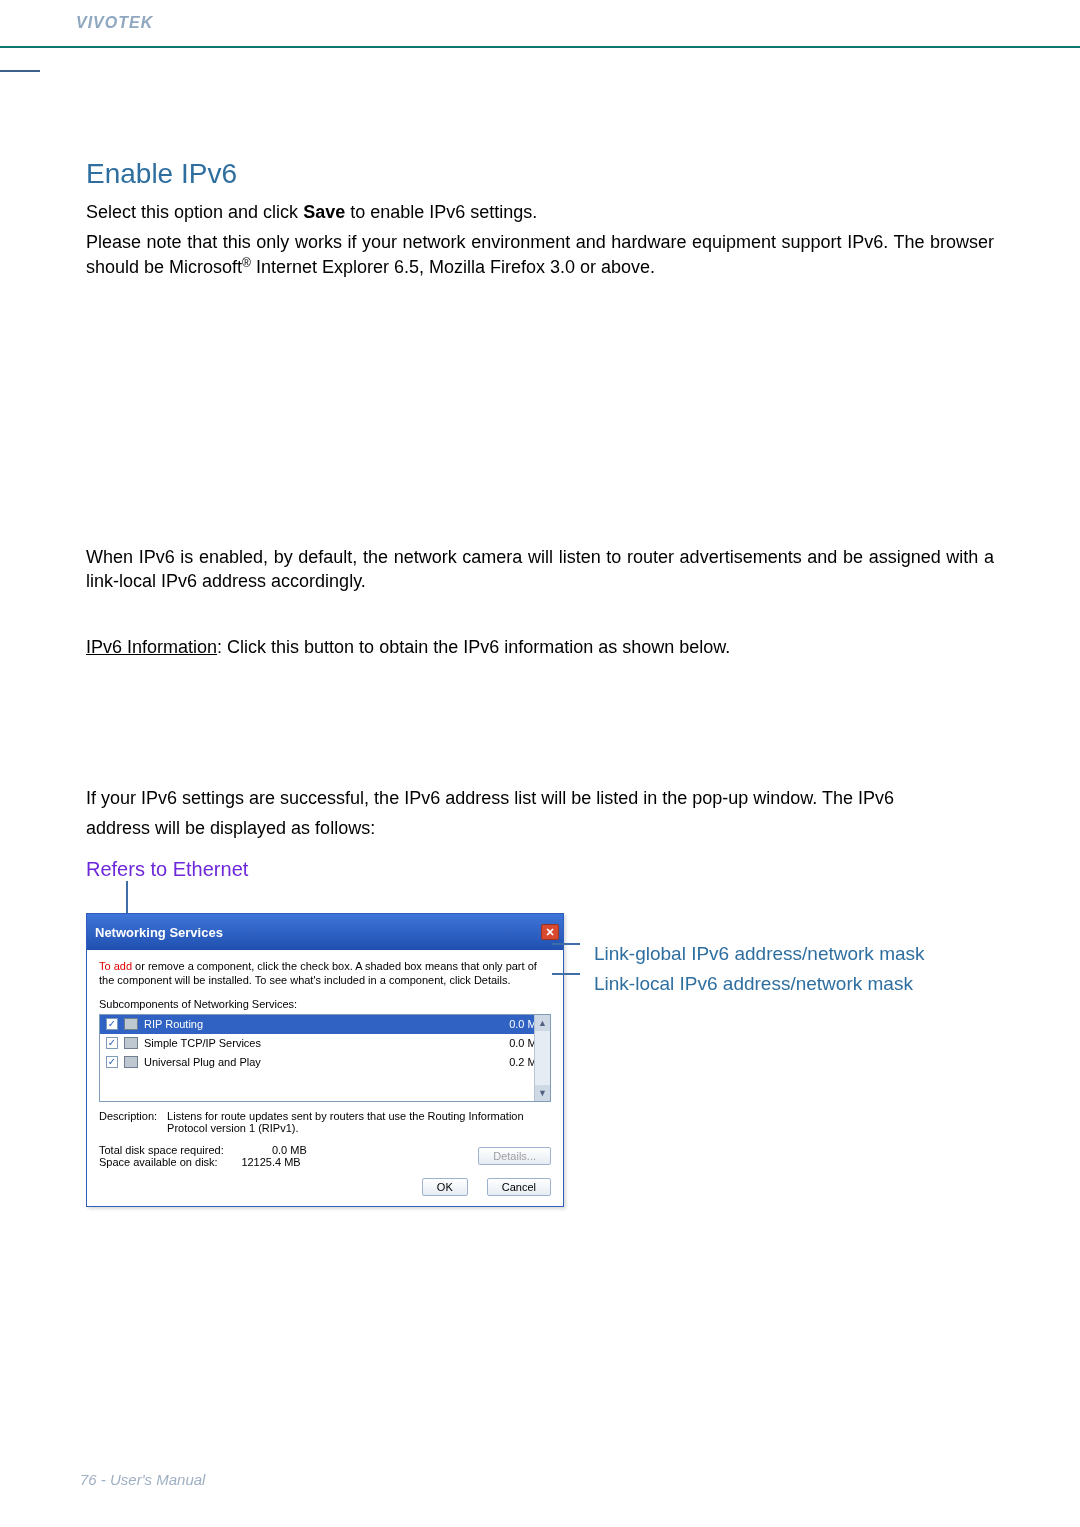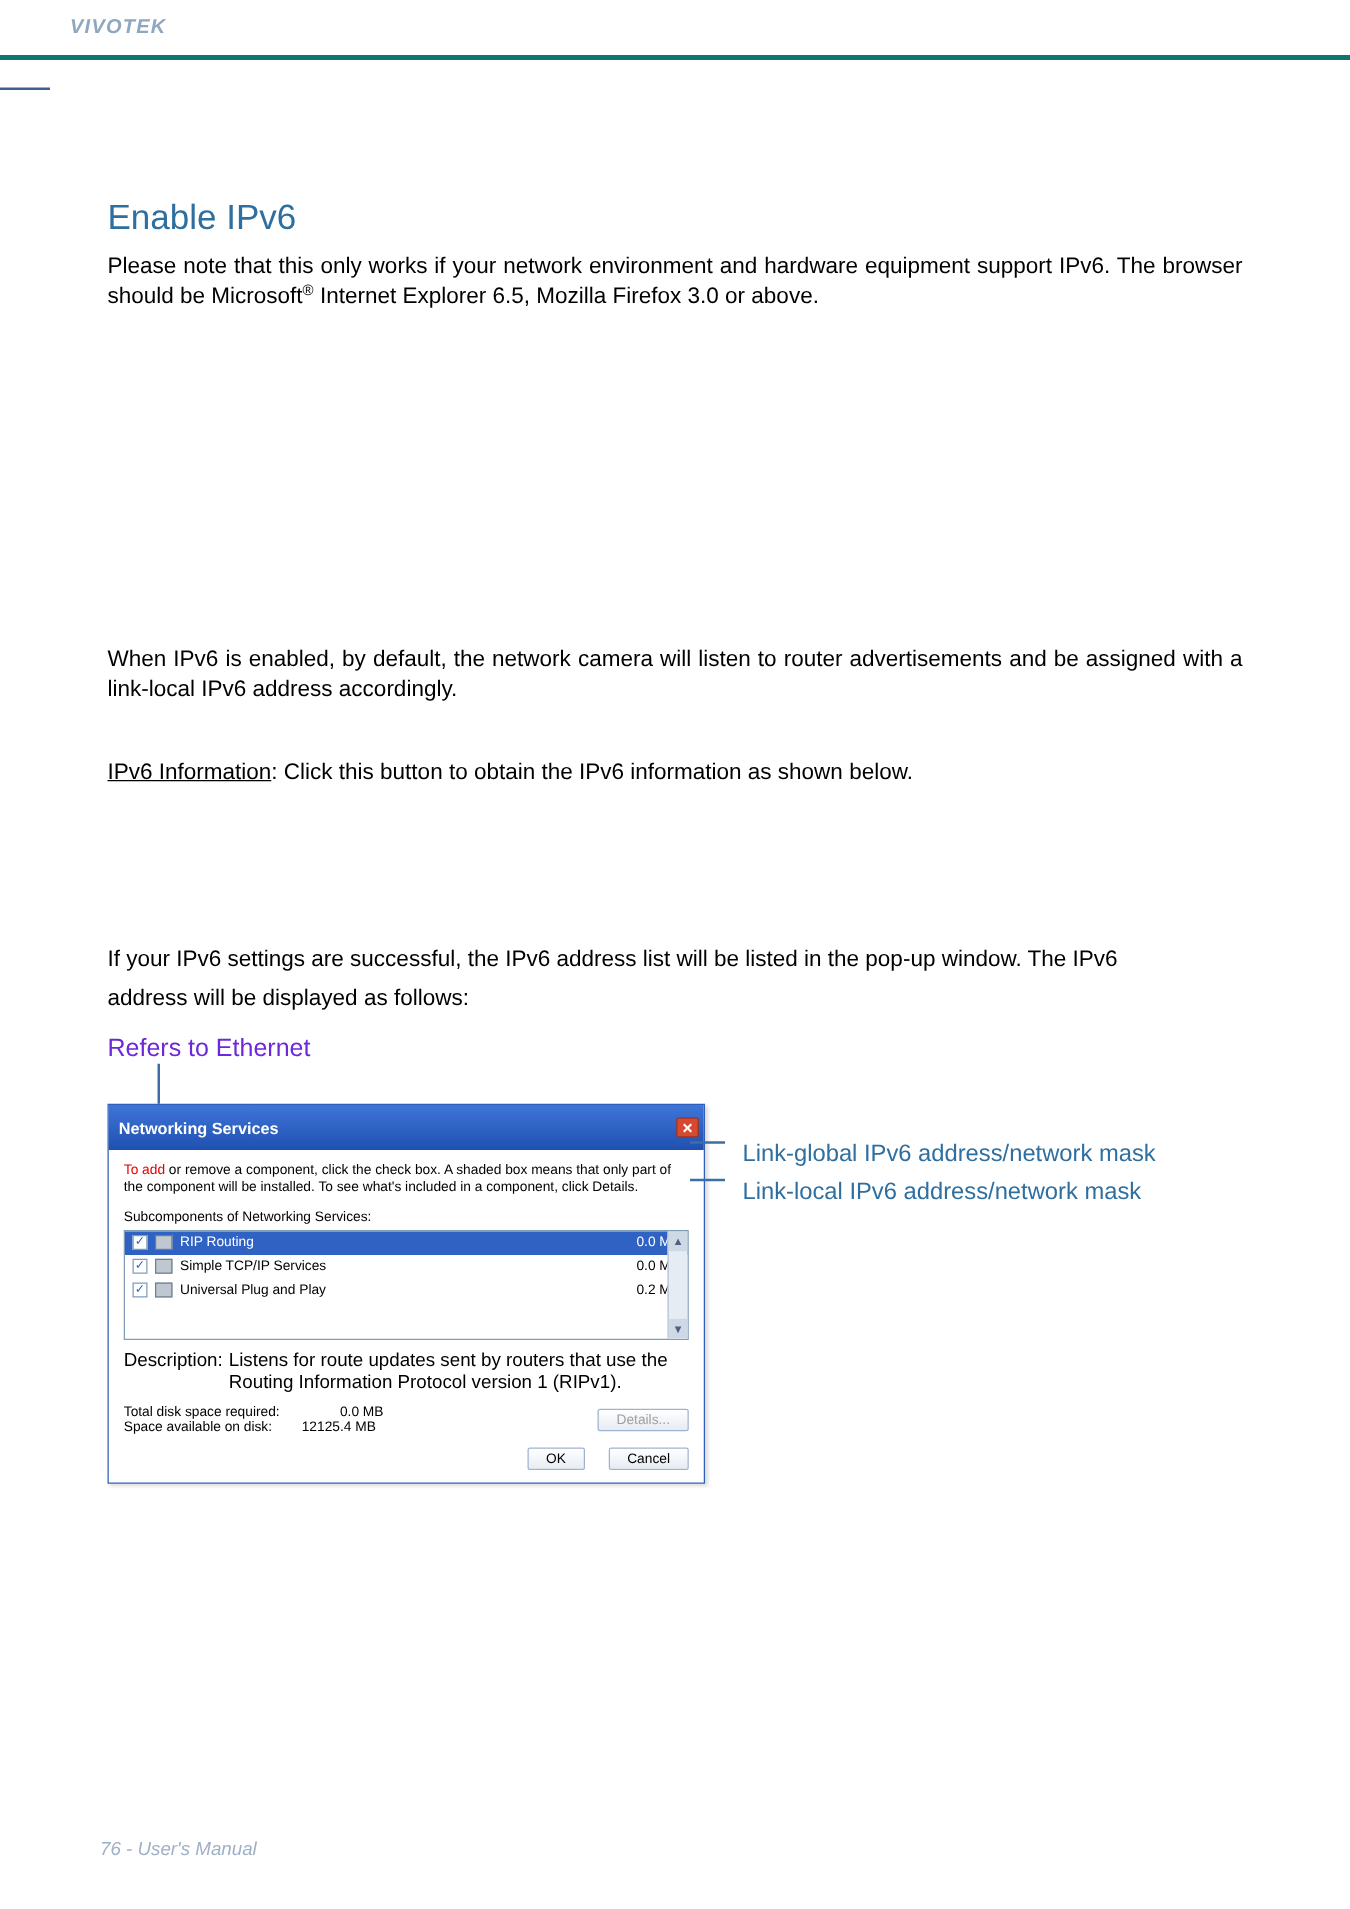--- a/index.html
+++ b/index.html
@@ -8,24 +8,24 @@
     height: 1527px;
     background: #fff;
     font-family: Arial, Helvetica, sans-serif;
     font-size: 18px;
     color: #000;
     position: relative;
   }
   .topbar {
     height: 48px;
     background: #fff;
-    border-bottom: 4px solid #0f766e;
+    border-bottom: 2px solid #0f766e;
     display: flex;
     align-items: center;
-    padding-left: 56px;
+    padding-left: 76px;
   }
   .topbar-brand {
     font-size: 16px;
     font-style: italic;
     font-weight: bold;
     color: #8fa7bf;
     letter-spacing: 1px;
   }
   .topbar-underline {
     position: absolute;
@@ -144,21 +144,21 @@
     background: #e6ecf3;
     border-left: 1px solid #b8c4d4;
   }
   .scroll-up, .scroll-dn {
     height: 16px;
     background: #cfd9e6;
     display: flex; align-items: center; justify-content: center;
     font-size: 9px; color: #4f6080;
   }
   .scroll-dn { position: absolute; bottom: 0; left: 0; right: 0; }
-  .desc-row { display: flex; margin-top: 8px; font-size: 15px; gap: 10px; }
+  .desc-row { display: flex; margin-top: 8px; font-size: 11px; gap: 10px; }
   .desc-label { width: 74px; }
   .disk-row { display: flex; justify-content: space-between; align-items: center; margin-top: 10px; font-size: 11px; }
   .disk-nums { display: inline-block; width: 80px; text-align: right; }
   .btn {
     border: 1px solid #9fb3d0;
     background: linear-gradient(to bottom, #fff, #e6ecf3);
     padding: 2px 14px;
     font-size: 11px;
     border-radius: 2px;
     cursor: pointer;
@@ -202,20 +202,23 @@
 <div class="topbar">
   <span class="topbar-brand">VIVOTEK</span>
 </div>
 <div class="topbar-underline"></div>
 
 <div class="page">
 
   <div class="h-section">Enable IPv6</div>
 
   <p class="body-text">
+    <span>Select this option and click </span><span class="bold">Save</span><span> to enable IPv6 settings.</span>
+  </p>
+  <p class="body-text">
     <span>Please note that this only works if your network environment and hardware equipment support IPv6. The browser should be Microsoft</span><span class="sup">®</span><span> Internet Explorer 6.5, Mozilla Firefox 3.0 or above.</span>
   </p>
 
   <div class="spacer-lg"></div>
 
   <p class="body-text">When IPv6 is enabled, by default, the network camera will listen to router advertisements and be assigned with a link-local IPv6 address accordingly.</p>
 
   <div class="spacer-md"></div>
 
   <p class="body-text">

